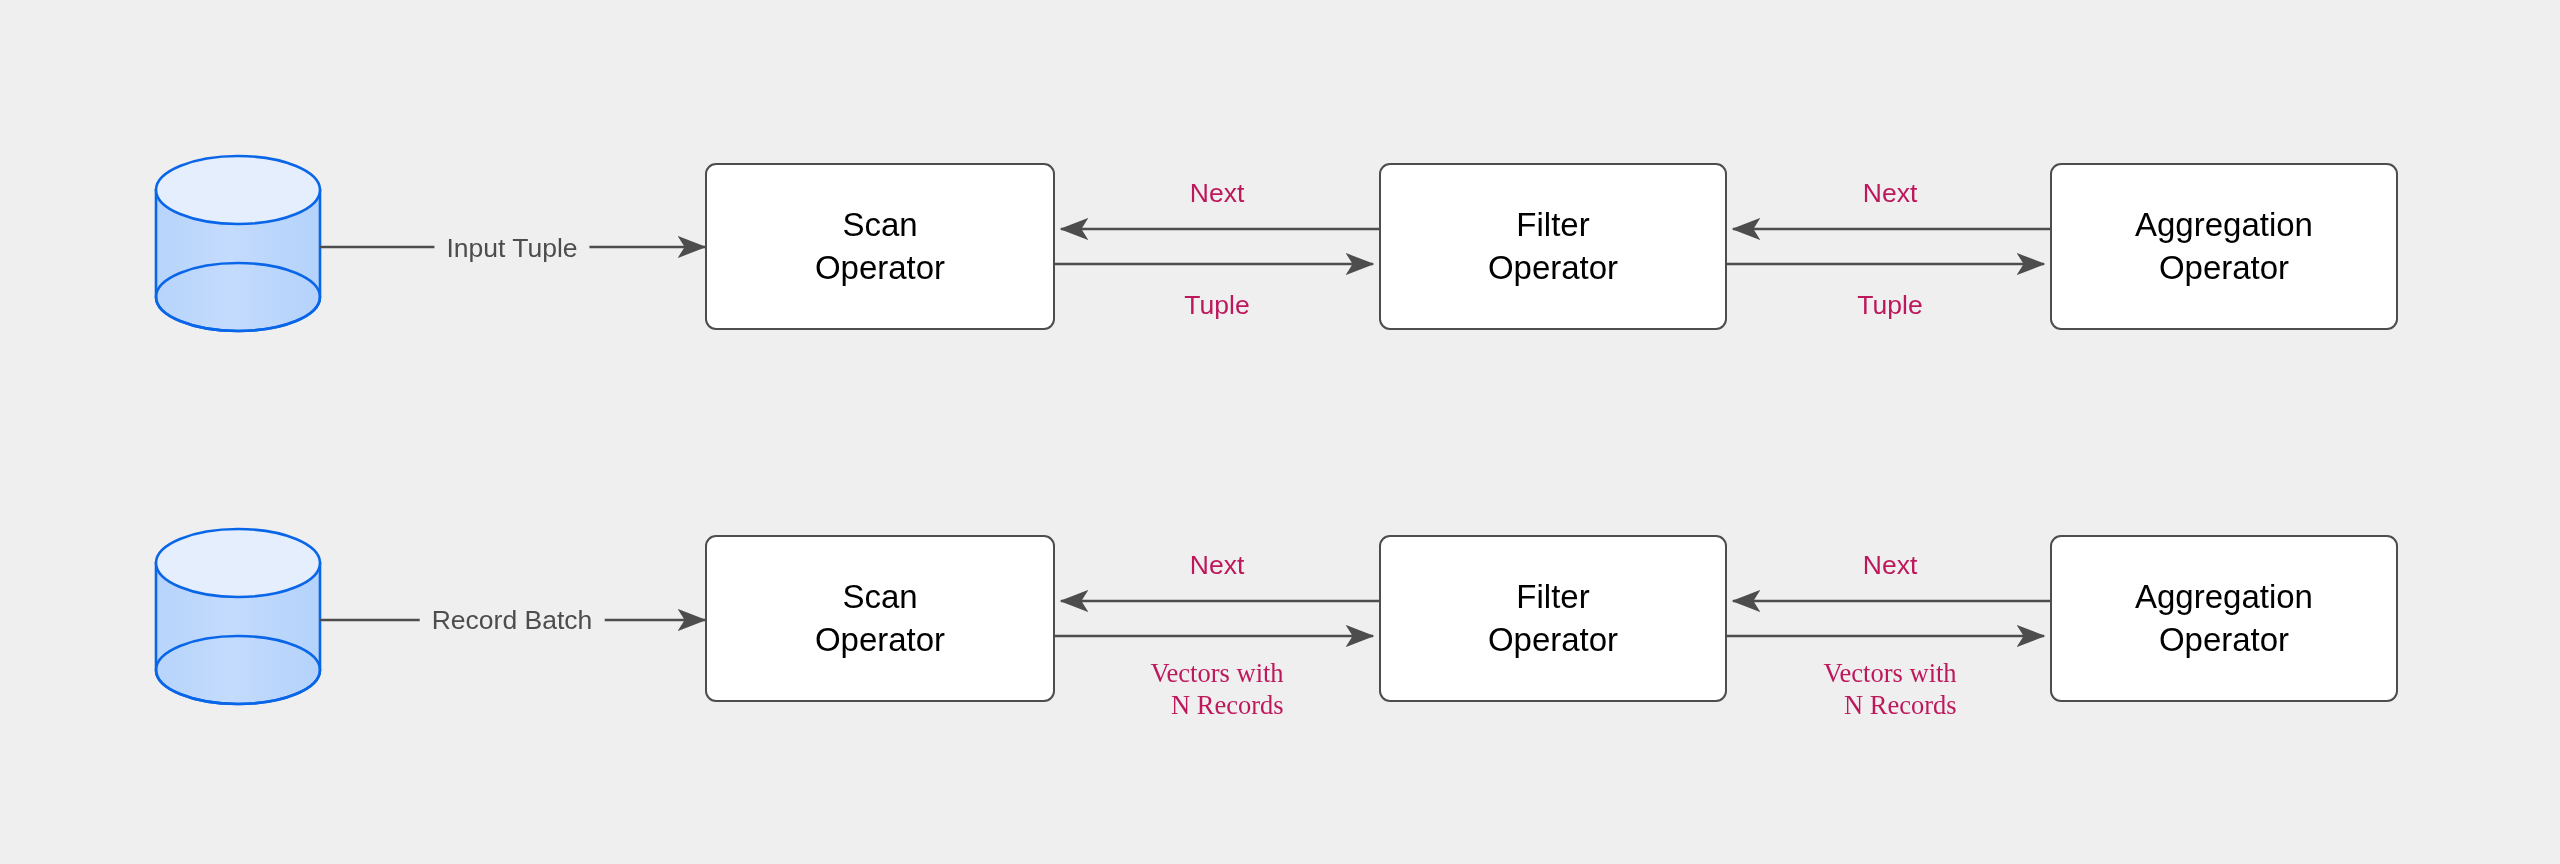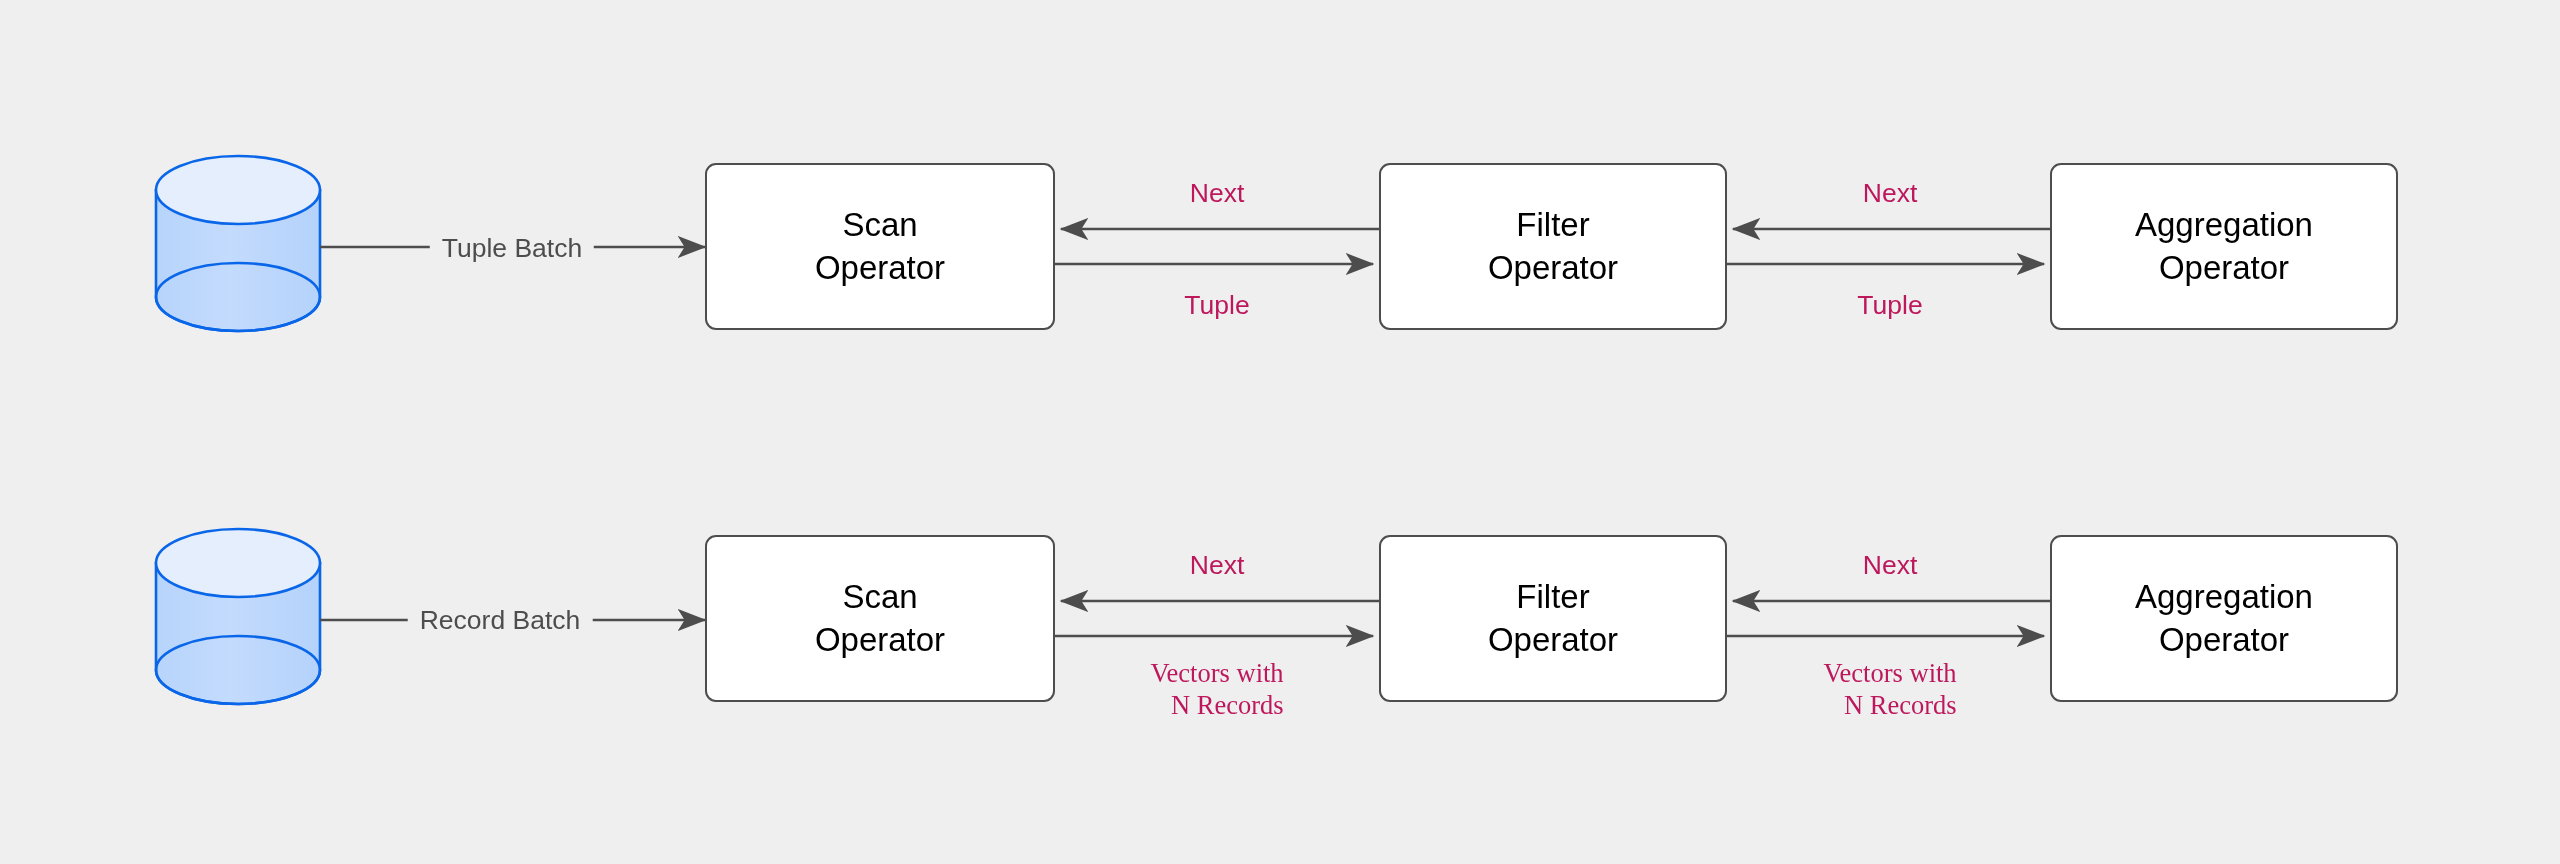--- a/index.html
+++ b/index.html
@@ -141,21 +141,21 @@
   <div class="op-box" style="left:1379px; top:163px; width:348px; height:167px;">
     <span class="op-line">Filter</span>
     <span class="op-line">Operator</span>
   </div>
 
   <div class="op-box" style="left:2050px; top:163px; width:348px; height:167px;">
     <span class="op-line">Aggregation</span>
     <span class="op-line">Operator</span>
   </div>
 
-  <div class="src-label" style="left:512px; top:248px;">Tuple Batch</div>
+  <div class="src-label" style="left:512px; top:248px;">Input Tuple</div>
 
   <div class="edge-label" style="left:1217px; top:194px;">Next</div>
   <div class="edge-label" style="left:1217px; top:306px;">Tuple</div>
 
   <div class="edge-label" style="left:1890px; top:194px;">Next</div>
   <div class="edge-label" style="left:1890px; top:306px;">Tuple</div>
 
   <div class="op-box" style="left:705px; top:535px; width:350px; height:167px;">
     <span class="op-line">Scan</span>
     <span class="op-line">Operator</span>
@@ -164,21 +164,21 @@
   <div class="op-box" style="left:1379px; top:535px; width:348px; height:167px;">
     <span class="op-line">Filter</span>
     <span class="op-line">Operator</span>
   </div>
 
   <div class="op-box" style="left:2050px; top:535px; width:348px; height:167px;">
     <span class="op-line">Aggregation</span>
     <span class="op-line">Operator</span>
   </div>
 
-  <div class="src-label" style="left:500px; top:620px;">Record Batch</div>
+  <div class="src-label" style="left:512px; top:620px;">Record Batch</div>
 
   <div class="edge-label" style="left:1217px; top:566px;">Next</div>
   <div class="edge-label two-line" style="left:1217px; top:690px;">
     <span class="lbl-line">Vectors with</span>
     <span class="lbl-line">N Records</span>
   </div>
 
   <div class="edge-label" style="left:1890px; top:566px;">Next</div>
   <div class="edge-label two-line" style="left:1890px; top:690px;">
     <span class="lbl-line">Vectors with</span>

